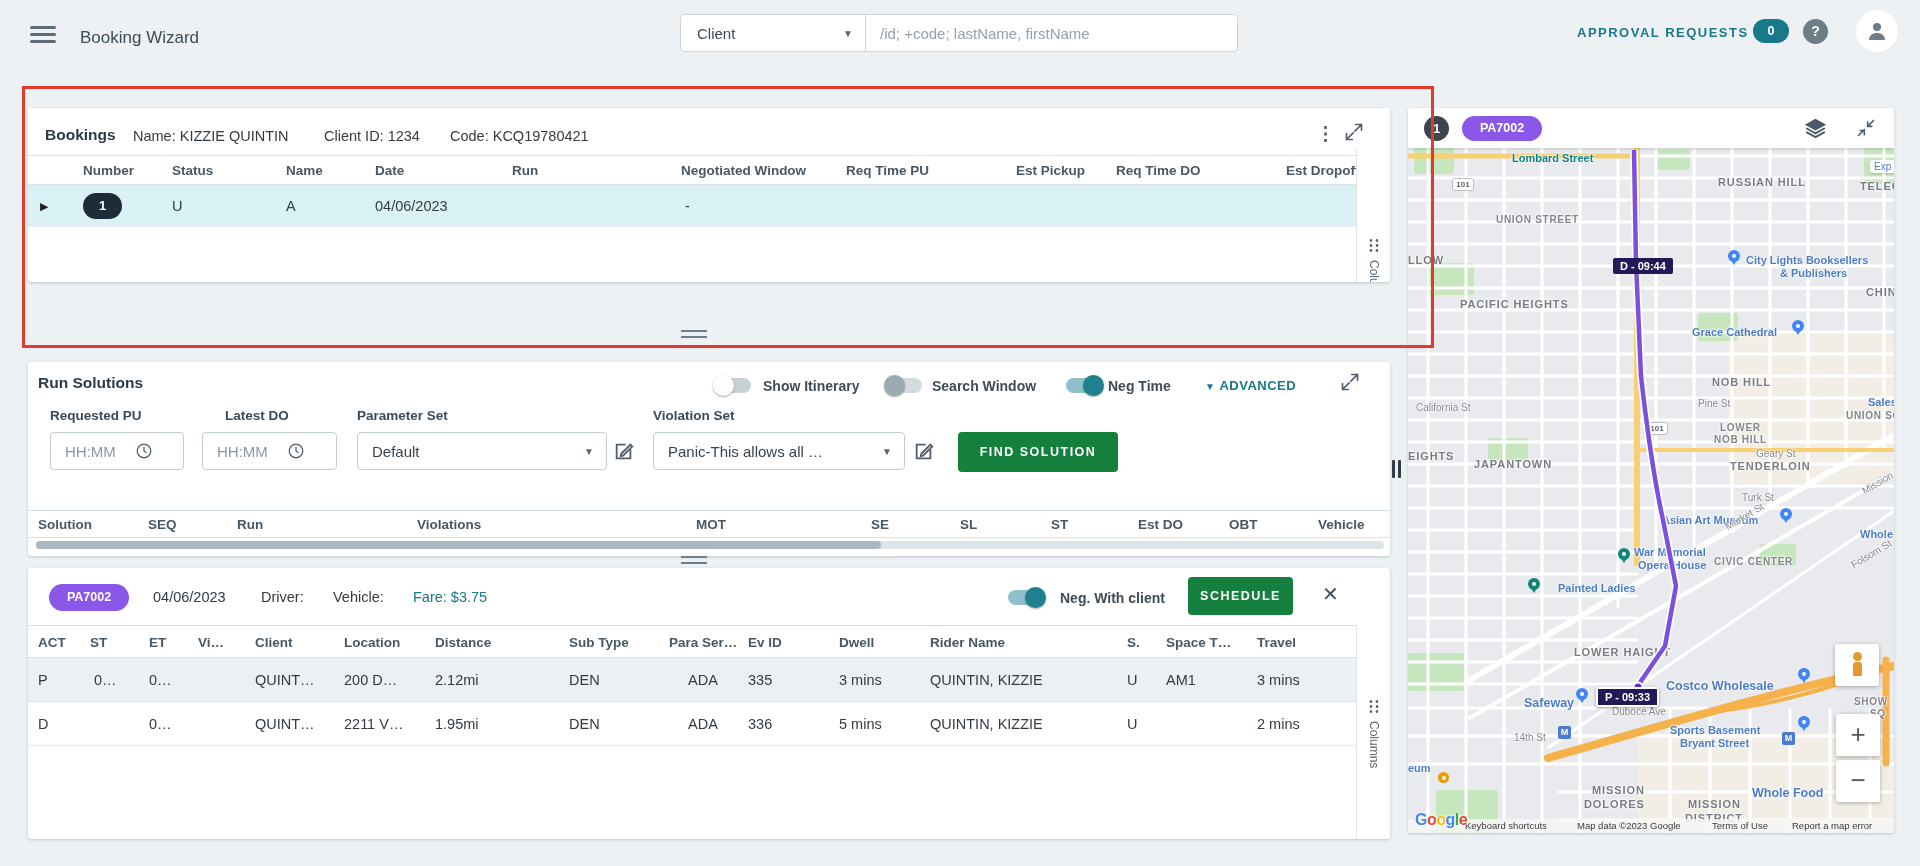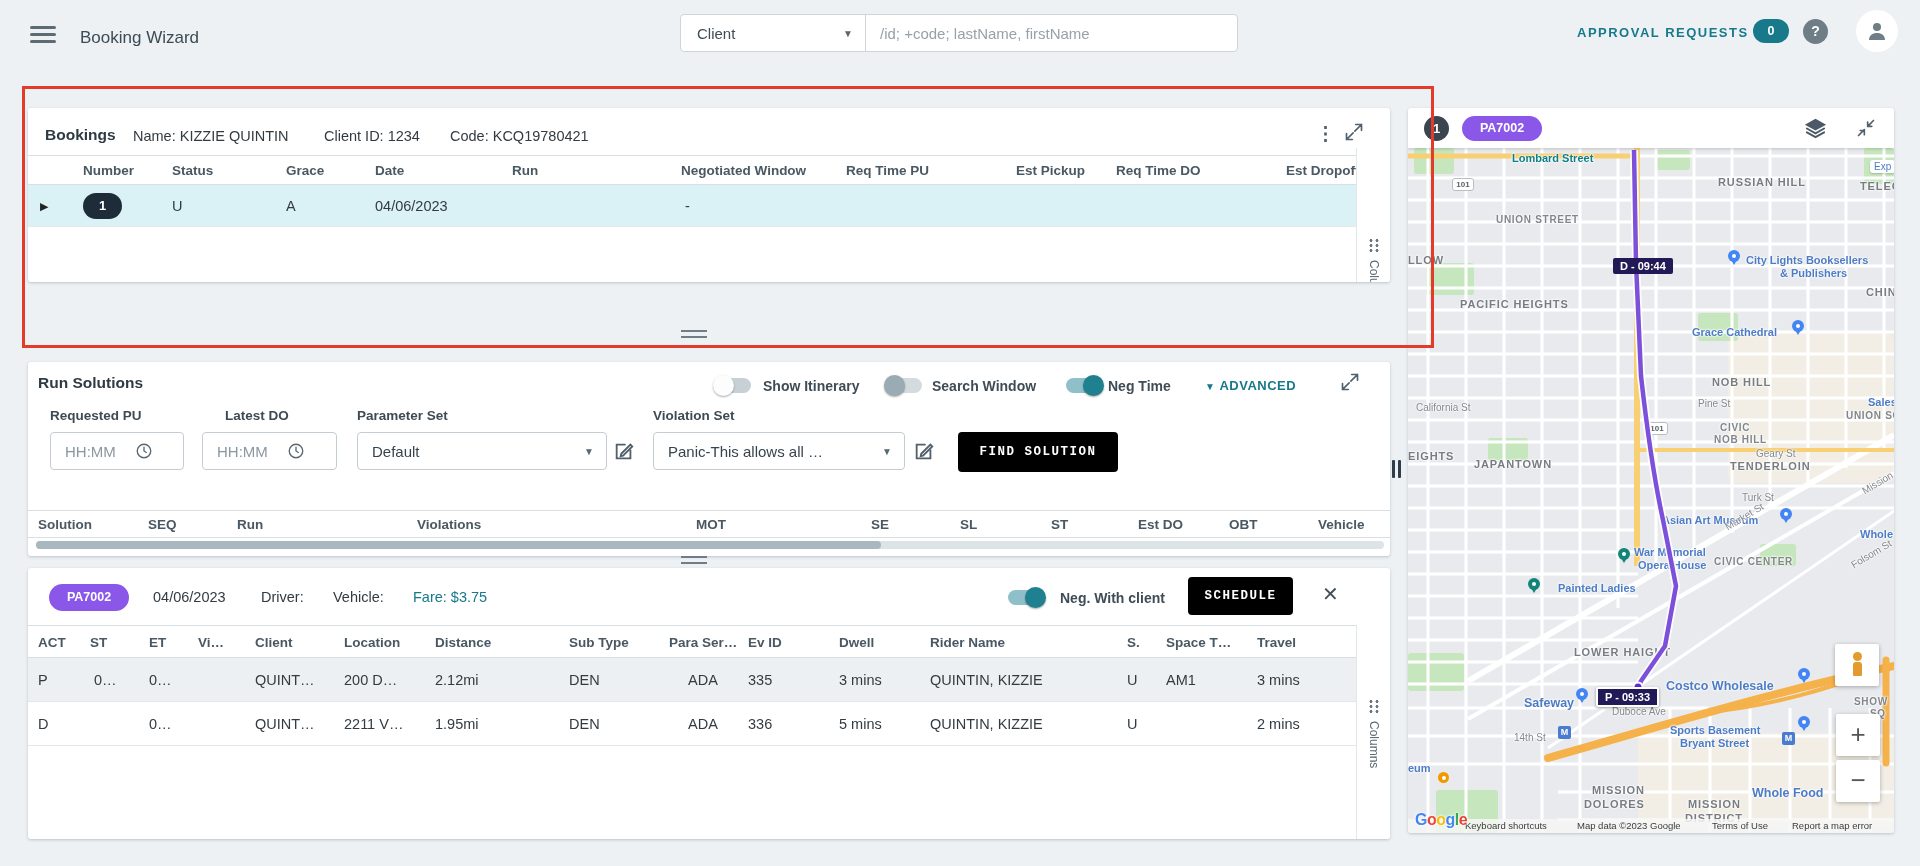--- a/index.html
+++ b/index.html
@@ -69,21 +69,21 @@
   .advanced { position:absolute; font-size:13px; font-weight:700; color:#17798a; letter-spacing:.5px; cursor:pointer; line-height:20px; }
   .advanced .caret { font-size:10px; margin-right:4px; }
 
   
   .field-label { position:absolute; font-size:13.5px; font-weight:600; color:#3e4b55; }
   .input-box { position:absolute; height:38px; background:#fff; border:1px solid #c3ccd2; border-radius:4px; display:flex; align-items:center; padding:0 12px 0 14px; }
   .input-box input { border:0; outline:0; width:70px; font-size:15px; font-family:inherit; color:#333; }
   .input-box input::placeholder { color:#8b97a0; }
   .select-box { position:absolute; height:38px; background:#fff; border:1px solid #c3ccd2; border-radius:4px; display:flex; align-items:center; padding:0 12px 0 14px; font-size:15px; color:#38444d; cursor:pointer; }
   .select-box .caret { margin-left:auto; font-size:10px; color:#5a6770; }
-  .btn-teal { position:absolute; background:#000000; color:#fff; border:0; border-radius:4px; font-family:Liberation Mono, monospace; font-size:12.5px; font-weight:700; letter-spacing:1.5px; cursor:pointer; }
+  .btn-teal { position:absolute; background:#15803d; color:#fff; border:0; border-radius:4px; font-family:Liberation Sans, sans-serif; font-size:12.5px; font-weight:700; letter-spacing:1.5px; cursor:pointer; }
 
   
   .run-badge { position:absolute; background:#8a57e8; color:#fff; border-radius:14px; font-size:12.5px; font-weight:700; text-align:center; cursor:pointer; }
   .fare { color:#17798a !important; }
   .close-x { position:absolute; font-size:20px; color:#43525c; cursor:pointer; }
   .it-thead { top:57px; width:1328px; height:33px; } .it-thead .hcell { line-height:33px; }
   .it-row1 { top:90px; width:1328px; height:44px; background:#edf0f2; border-bottom:1px solid #e3e7ea; }
   .it-row2 { top:134px; width:1328px; height:44px; background:#fff; border-bottom:1px solid #e3e7ea; }
   .it-row1 .tcell, .it-row2 .tcell { line-height:44px; }
 
@@ -165,21 +165,21 @@
     <span class="kebab" style="left:1288px;top:16px;">⋮</span>
     <span class="icon-btn" style="left:1316px;top:14px;">
       <svg width="20" height="20" viewBox="0 0 24 24">
           <path d="M14 3h7v7M21 3l-8 8M10 21H3v-7M3 21l8-8"></path>
         </svg>
     </span>
     <div class="thead bk-thead">
 
     <span class="hcell" style="left: 55px;">Number</span>
         <span class="hcell" style="left: 144px;">Status</span>
-        <span class="hcell" style="left: 258px;">Grace</span>
+        <span class="hcell" style="left: 258px;">Name</span>
         <span class="hcell" style="left: 347px;">Date</span>
         <span class="hcell" style="left: 484px;">Run</span>
         <span class="hcell" style="left: 653px;">Negotiated Window</span>
         <span class="hcell" style="left: 818px;">Req Time PU</span>
         <span class="hcell" style="left: 988px;">Est Pickup</span>
         <span class="hcell" style="left: 1088px;">Req Time DO</span>
         <span class="hcell" style="left: 1258px;">Est Dropoff</span>
       </div>
     <div class="trow bk-row">
       <span class="row-expander">▶</span>
@@ -394,21 +394,21 @@
           <span class="mlbl lbl-poi" style="left: 338px; top: 146px;">City Lights Booksellers</span>
           <span class="mlbl lbl-poi" style="left: 372px; top: 159px;">&amp; Publishers</span>
           <span class="mlbl lbl-area" style="left: 0px; top: 146px;">LLOW</span>
           <span class="mlbl lbl-area" style="left: 52px; top: 190px;">PACIFIC HEIGHTS</span>
           <span class="mlbl lbl-area" style="left: 458px; top: 178px;">CHINA</span>
           <span class="mlbl lbl-poi" style="left: 284px; top: 218px;">Grace Cathedral</span>
           <span class="mlbl lbl-area" style="left: 304px; top: 268px;">NOB HILL</span>
           <span class="mlbl lbl-poi" style="left: 460px; top: 288px;">Salesf</span>
           <span class="mlbl lbl-street" style="left: 8px; top: 294px;">California St</span>
           <span class="mlbl lbl-street" style="left: 290px; top: 290px;">Pine St</span>
-          <span class="mlbl lbl-area-sm" style="left: 312px; top: 314px;">CIVIC</span>
+          <span class="mlbl lbl-area-sm" style="left: 312px; top: 314px;">LOWER</span>
           <span class="mlbl lbl-area-sm" style="left: 306px; top: 326px;">NOB HILL</span>
           <span class="mlbl lbl-area-sm" style="left: 438px; top: 302px;">UNION SQ</span>
           <span class="mlbl lbl-street" style="left: 348px; top: 340px;">Geary St</span>
           <span class="mlbl lbl-area" style="left: 0px; top: 342px;">EIGHTS</span>
           <span class="mlbl lbl-area" style="left: 322px; top: 352px;">TENDERLOIN</span>
           <span class="mlbl lbl-area" style="left: 66px; top: 350px;">JAPANTOWN</span>
           <span class="mlbl lbl-street" style="left: 334px; top: 384px;">Turk St</span>
           <span class="mlbl lbl-street rot31" style="left: 455px; top: 378px;">Mission St</span>
           <span class="mlbl lbl-poi" style="left: 254px; top: 406px;">Asian Art Museum</span>
           <span class="mlbl lbl-street rot31" style="left: 318px; top: 414px;">Market St</span>

